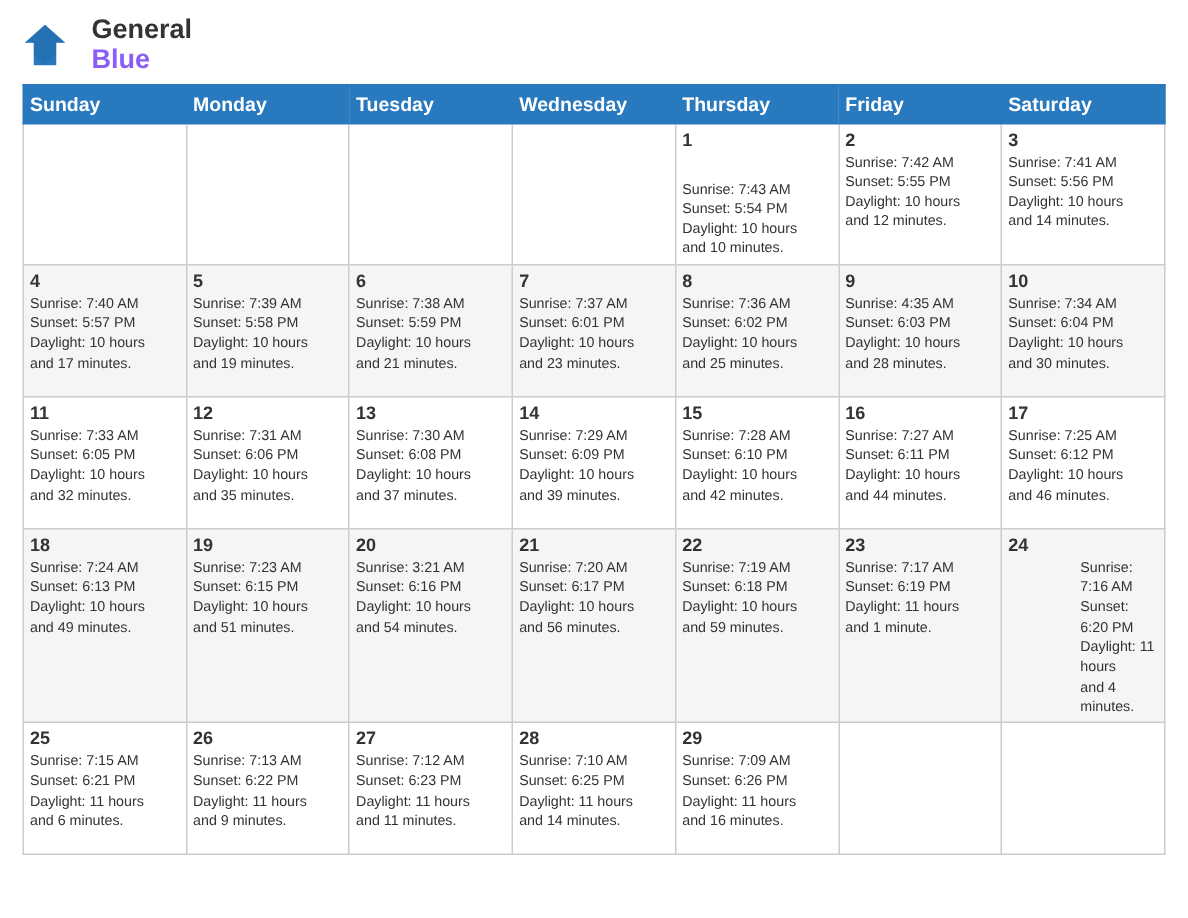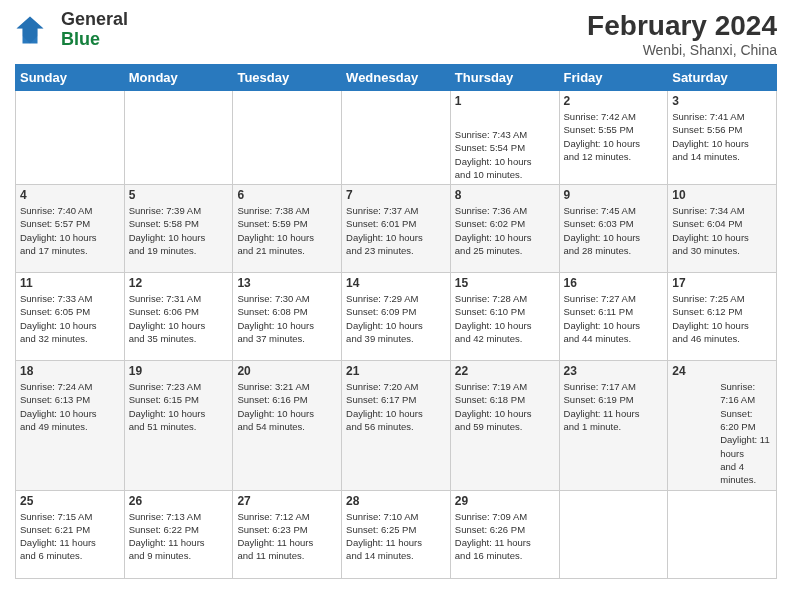--- a/index.html
+++ b/index.html
@@ -100,26 +100,22 @@
 
 <div class="page">
   <div class="header-row">
     <div class="logo">
       <svg class="logo-icon" viewBox="0 0 40 40">
         <polygon points="20,2 38,18 30,18 30,38 10,38 10,18 2,18" fill="#2979be"></polygon>
         <polygon points="20,2 38,18 30,18 30,28 20,38 10,28 10,18 2,18" fill="#1a5fa0" opacity="0.3"></polygon>
       </svg>
       <div class="logo-text">
         <div>General</div>
-        <div style="color:#15803d;">Blue</div>
+        <div style="color:#8b5cf6;">Blue</div>
       </div>
-    </div>
-    <div class="title-block">
-      <div class="main-title">February 2024</div>
-      <div class="sub-title">Wenbi, Shanxi, China</div>
     </div>
   </div>
 
   <table>
     <thead>
       <tr>
       <th>Sunday</th>
           <th>Monday</th>
           <th>Tuesday</th>
           <th>Wednesday</th>
@@ -187,21 +183,21 @@
           </td>
           <td>
             <span class="day-num">8</span>
             <div class="cell-content" style="white-space: pre-line;">Sunrise: 7:36 AM
 Sunset: 6:02 PM
 Daylight: 10 hours
 and 25 minutes.</div>
           </td>
           <td>
             <span class="day-num">9</span>
-            <div class="cell-content" style="white-space: pre-line;">Sunrise: 7:45 AM
+            <div class="cell-content" style="white-space: pre-line;">Sunrise: 4:35 AM
 Sunset: 6:03 PM
 Daylight: 10 hours
 and 28 minutes.</div>
           </td>
           <td>
             <span class="day-num">10</span>
             <div class="cell-content" style="white-space: pre-line;">Sunrise: 7:34 AM
 Sunset: 6:04 PM
 Daylight: 10 hours
 and 30 minutes.</div>

